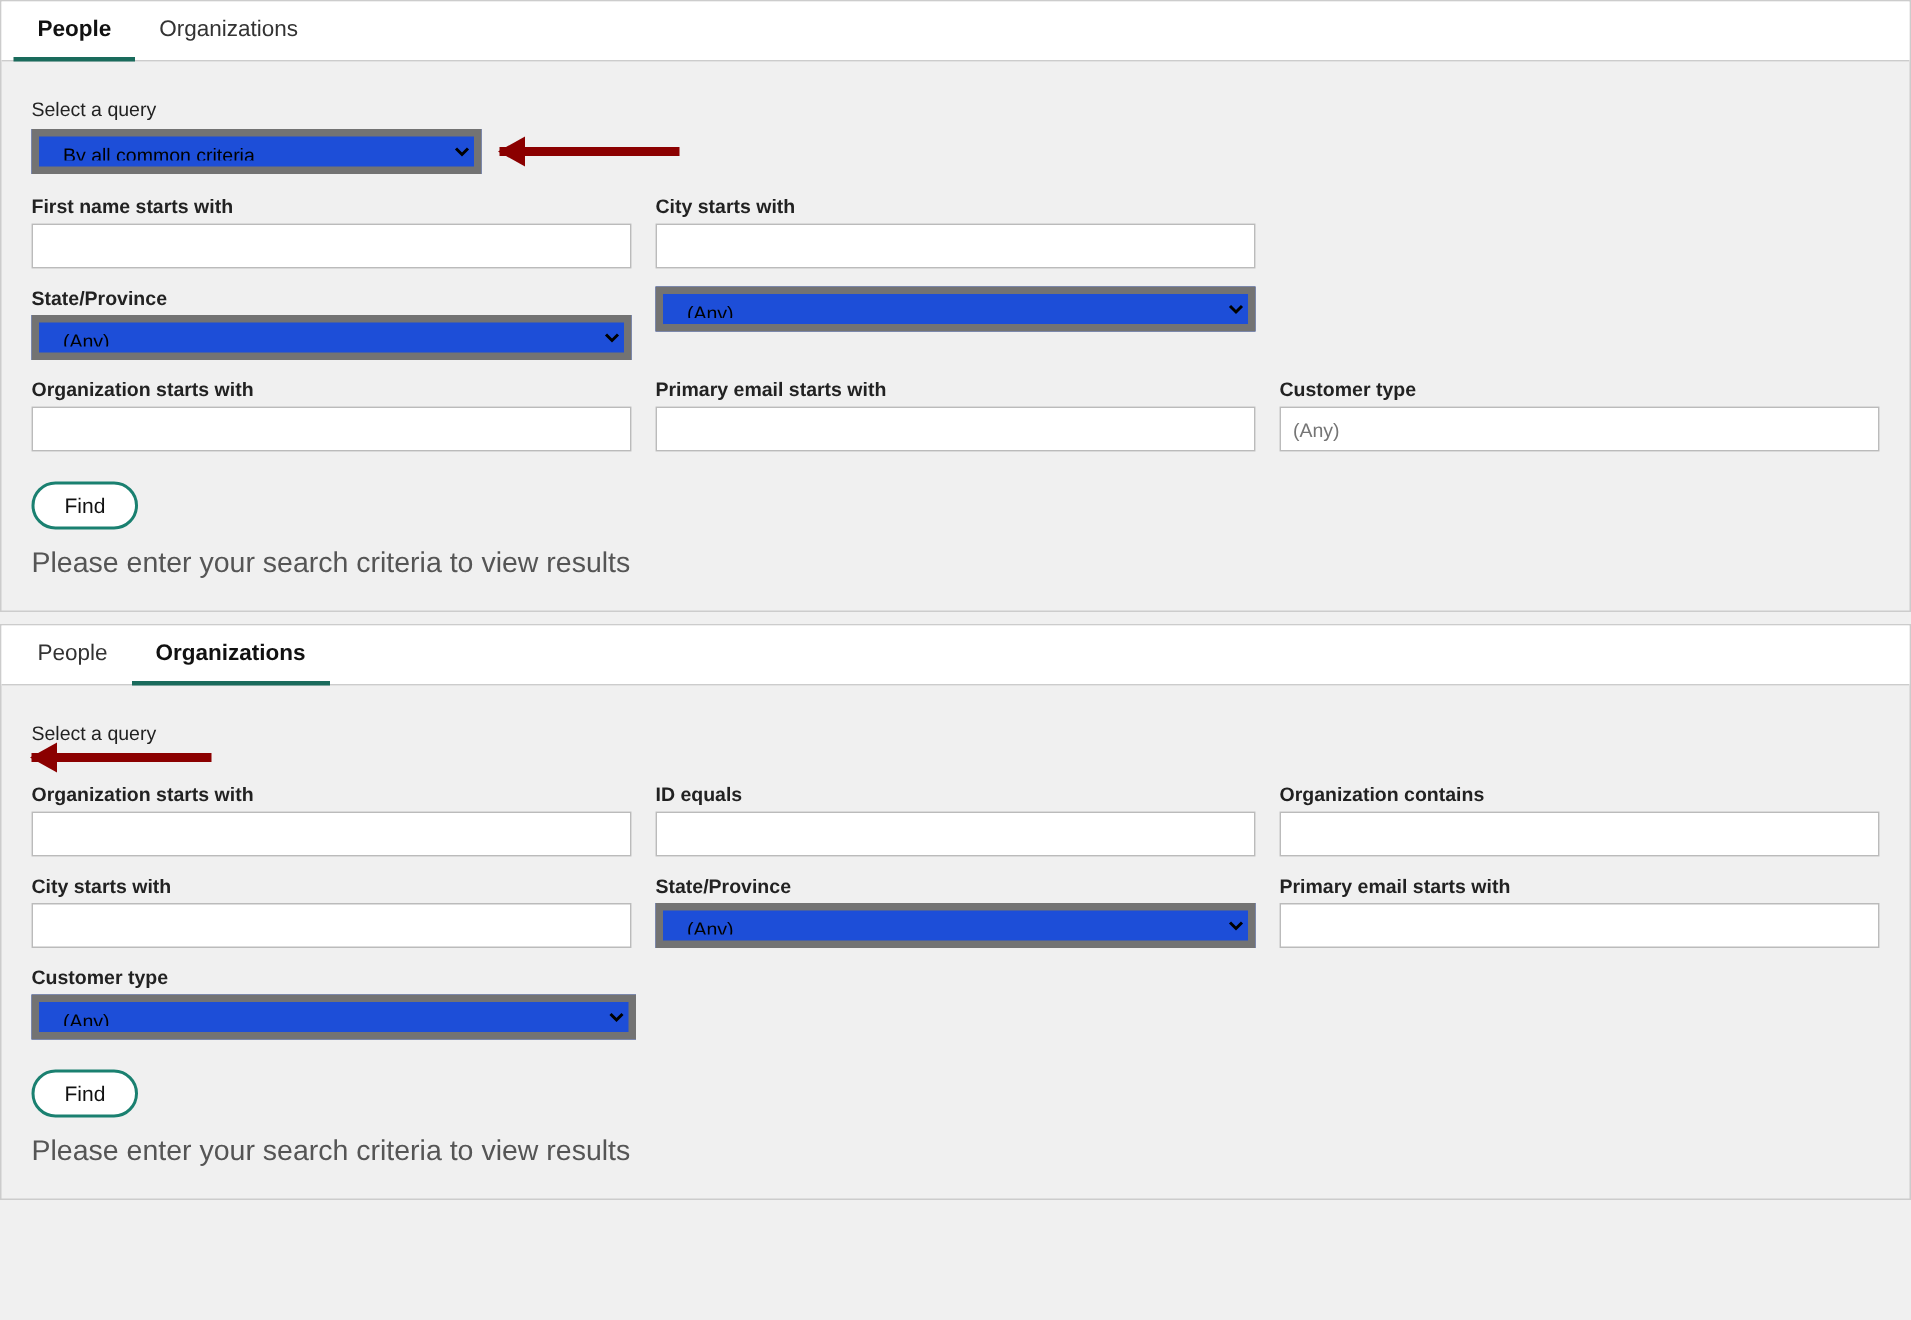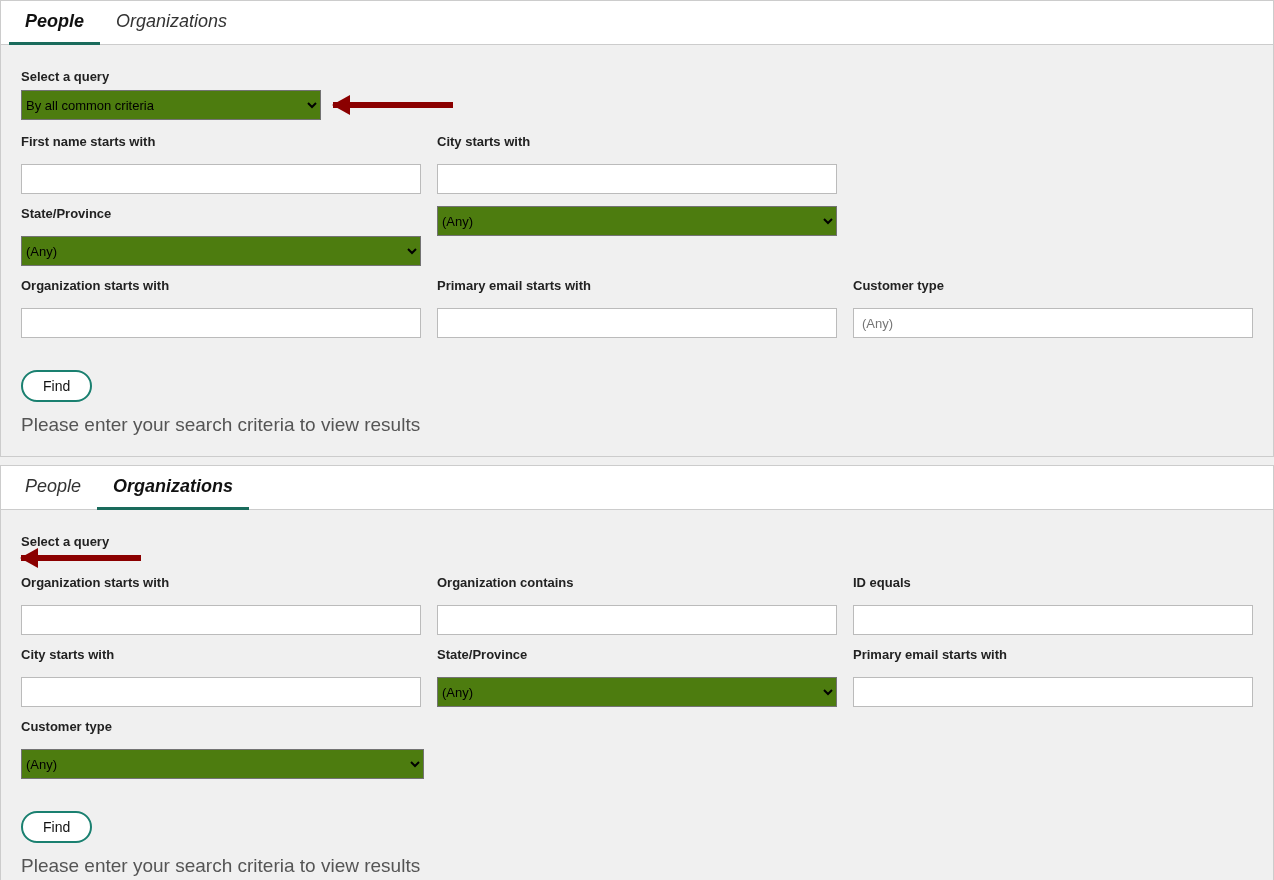--- a/index.html
+++ b/index.html
@@ -16,26 +16,25 @@
     }
     .tabs {
       display: flex;
       background: #fff;
       border-bottom: 1px solid #ccc;
       padding: 0 8px;
     }
     .tab {
       padding: 10px 16px;
       cursor: pointer;
-      font-size: 18px;
+      font-size: 15px;
       color: #333;
       border-bottom: 3px solid transparent;
       margin-bottom: -1px;
       user-select: none;
-      font-style: italic;
     }
     .tab.active {
       border-bottom: 3px solid #1a6b5c;
       font-weight: bold;
       color: #111;
     }
     .panel-body {
       padding: 24px 20px 20px 20px;
     }
     .section-title {
@@ -53,35 +52,34 @@
     }
     .form-grid-3 {
       display: grid;
       grid-template-columns: 1fr 1fr 1fr;
       gap: 12px 16px;
       margin-bottom: 12px;
     }
     .form-group {
       display: flex;
       flex-direction: column;
-      gap: 11px;
     }
     input[type="text"] {
       border: 1px solid #bbb;
       padding: 5px 8px;
       font-size: 13px;
       background: #fff;
       height: 30px;
       width: 100%;
     }
     select {
-      border: 1px solid #737373;
-      padding: 4px 0;
-      font-size: 13px;
-      background: #4d7c0f;
+      border: 5px solid #737373;
+      padding: 4px 12px;
+      font-size: 13px;
+      background: #1d4ed8;
       height: 30px;
       width: 100%;
       appearance: auto;
     }
     .query-select-wrap {
       position: relative;
       display: flex;
       align-items: center;
       gap: 12px;
     }
@@ -112,31 +110,31 @@
       border-right: 18px solid #8b0000;
     }
     .find-btn {
       background: #fff;
       border: 2px solid #1a8070;
       color: #111;
       padding: 6px 20px;
       font-size: 14px;
       border-radius: 20px;
       cursor: pointer;
-      margin-top: 20px;
+      margin-top: 8px;
       margin-bottom: 8px;
     }
     .hint-text {
       font-size: 19px;
       color: #555;
       margin-top: 4px;
     }
     .query-label {
       font-size: 13px;
-      font-weight: 700;
+      font-weight: 400;
       margin-bottom: 6px;
       color: #222;
     }
     .customer-type-input {
       border: 1px solid #bbb;
       padding: 5px 8px;
       font-size: 13px;
       background: #fff;
       height: 30px;
       width: 100%;
@@ -224,25 +222,25 @@
       </div>
     </div>
 
     <div style="margin-top:14px;">
       <div class="form-grid-3">
         <div class="form-group">
           <label class="field-label">Organization starts with</label>
           <input type="text" style="">
         </div>
         <div class="form-group">
+          <label class="field-label">ID equals</label>
+          <input type="text" style="">
+        </div>
+        <div class="form-group">
           <label class="field-label">Organization contains</label>
-          <input type="text" style="">
-        </div>
-        <div class="form-group">
-          <label class="field-label">ID equals</label>
           <input type="text" style="">
         </div>
       </div>
 
       <div class="form-grid-3">
         <div class="form-group">
           <label class="field-label">City starts with</label>
           <input type="text" style="">
         </div>
         <div class="form-group">

